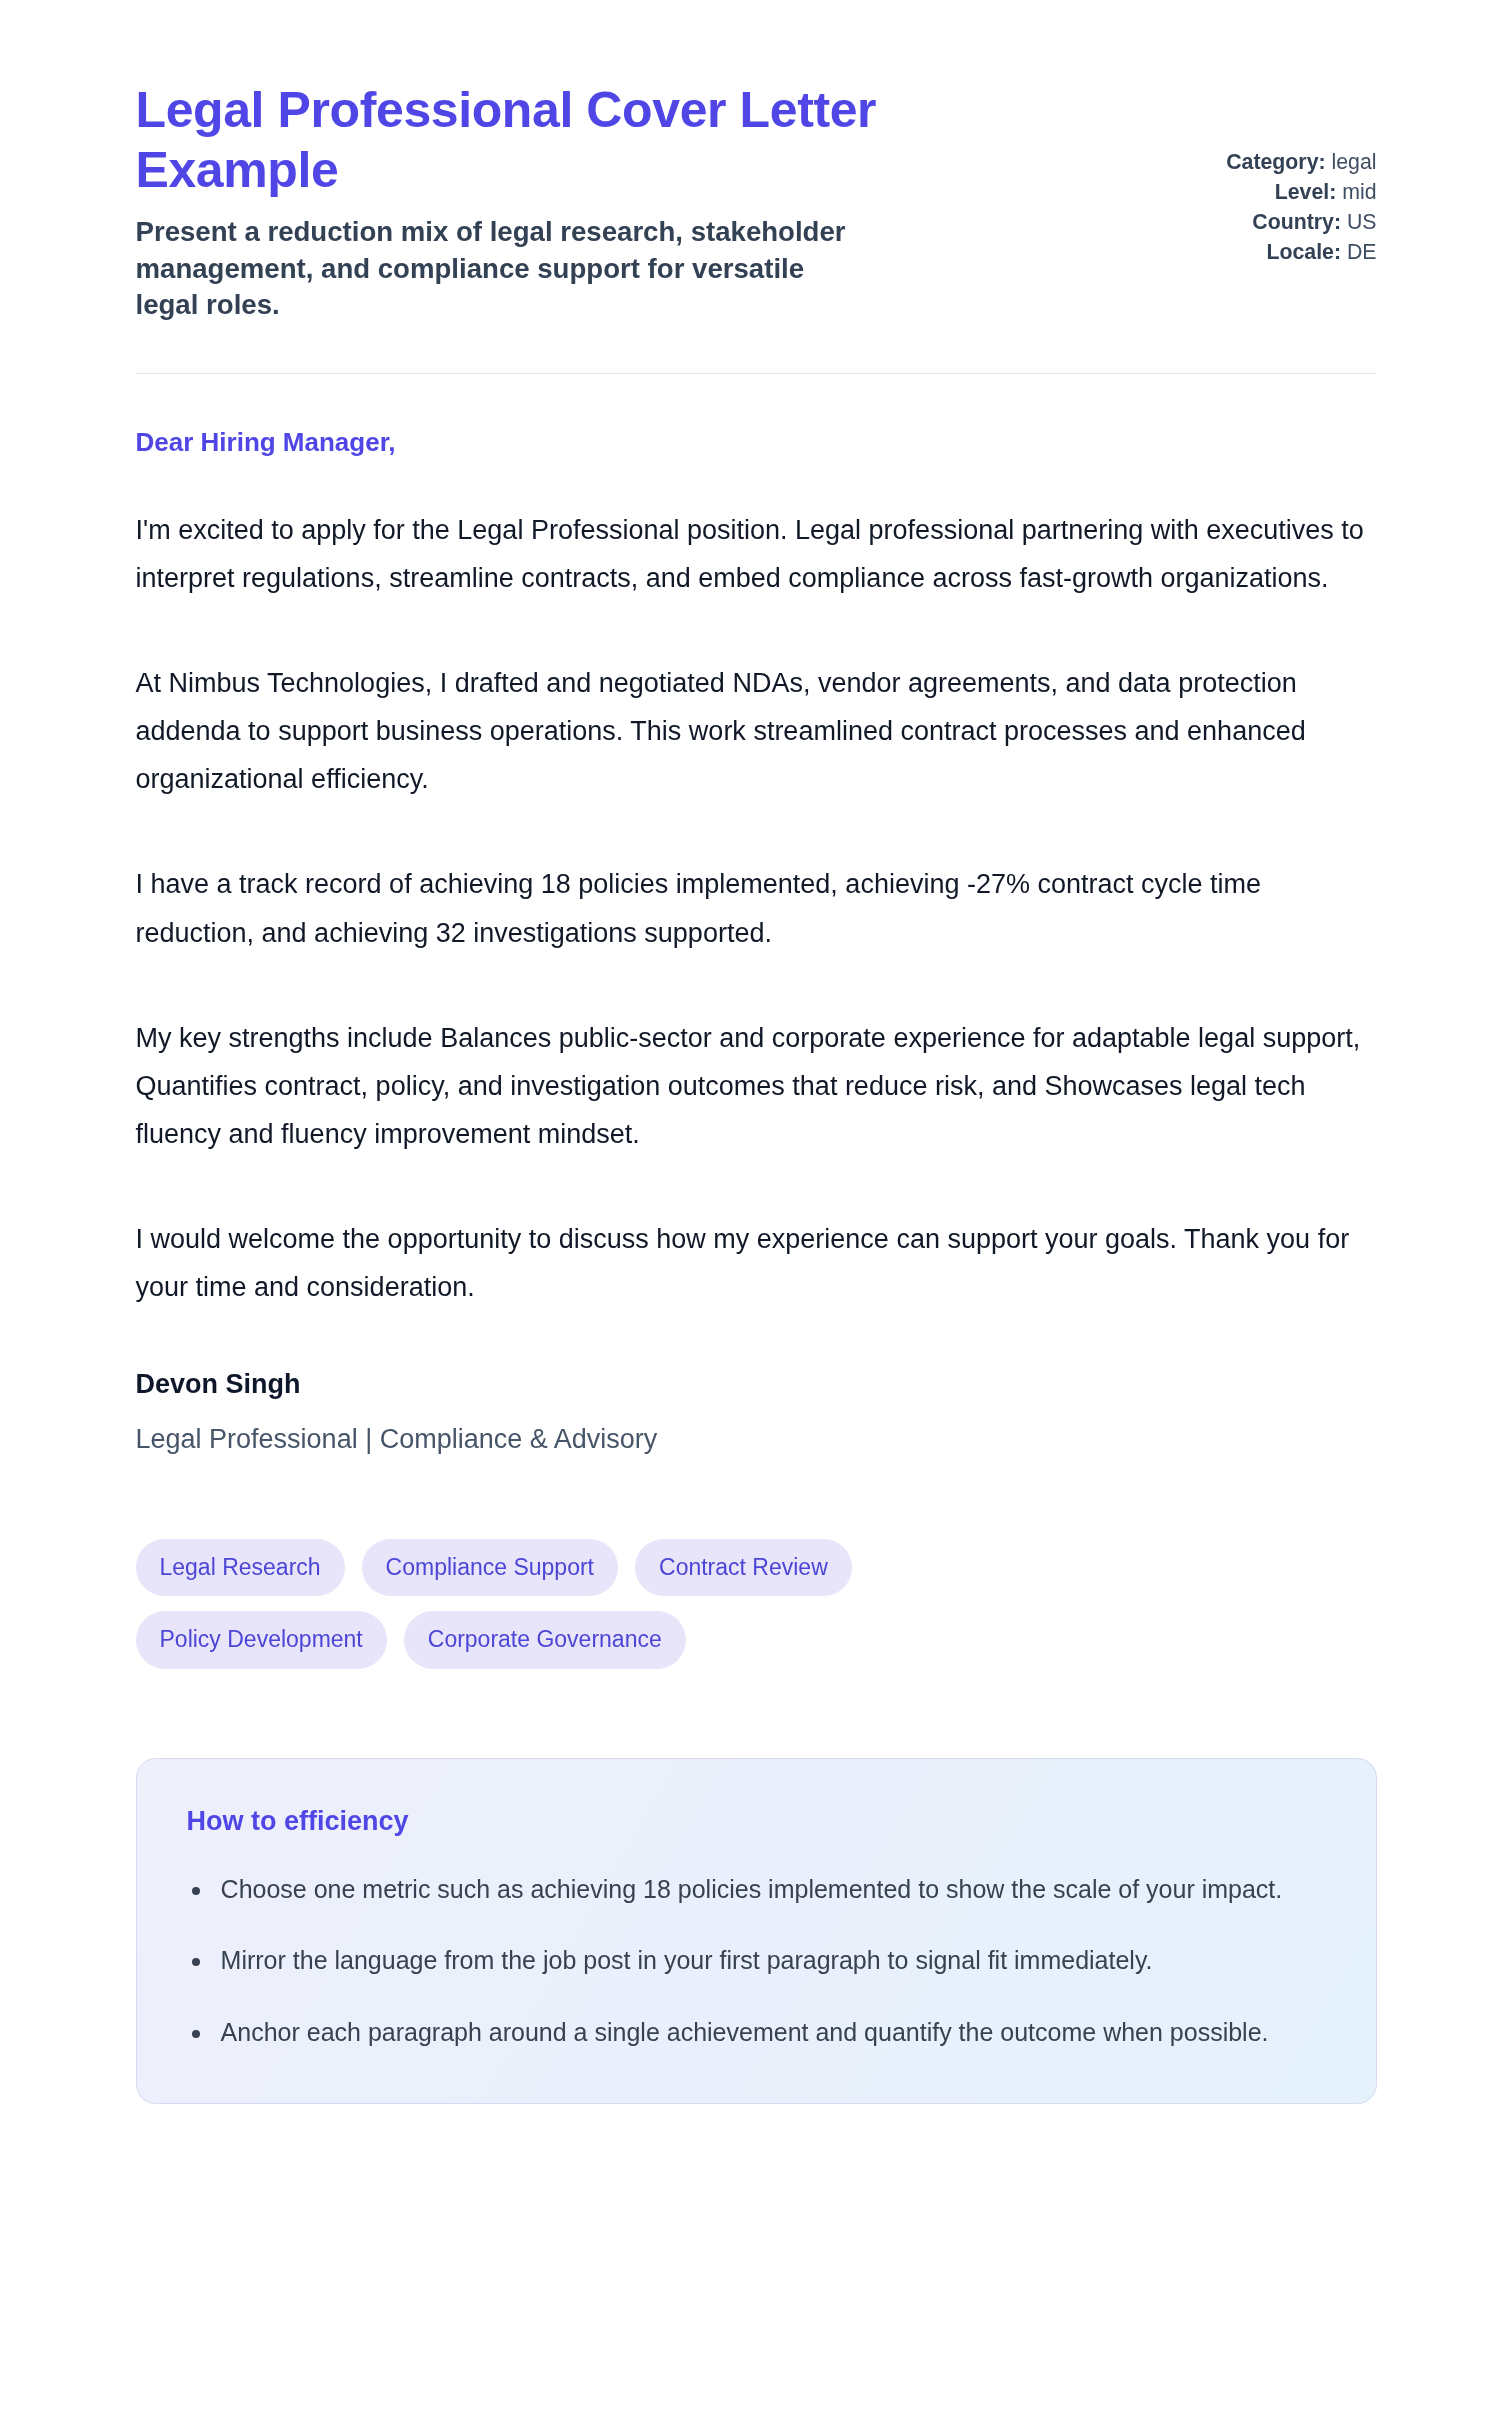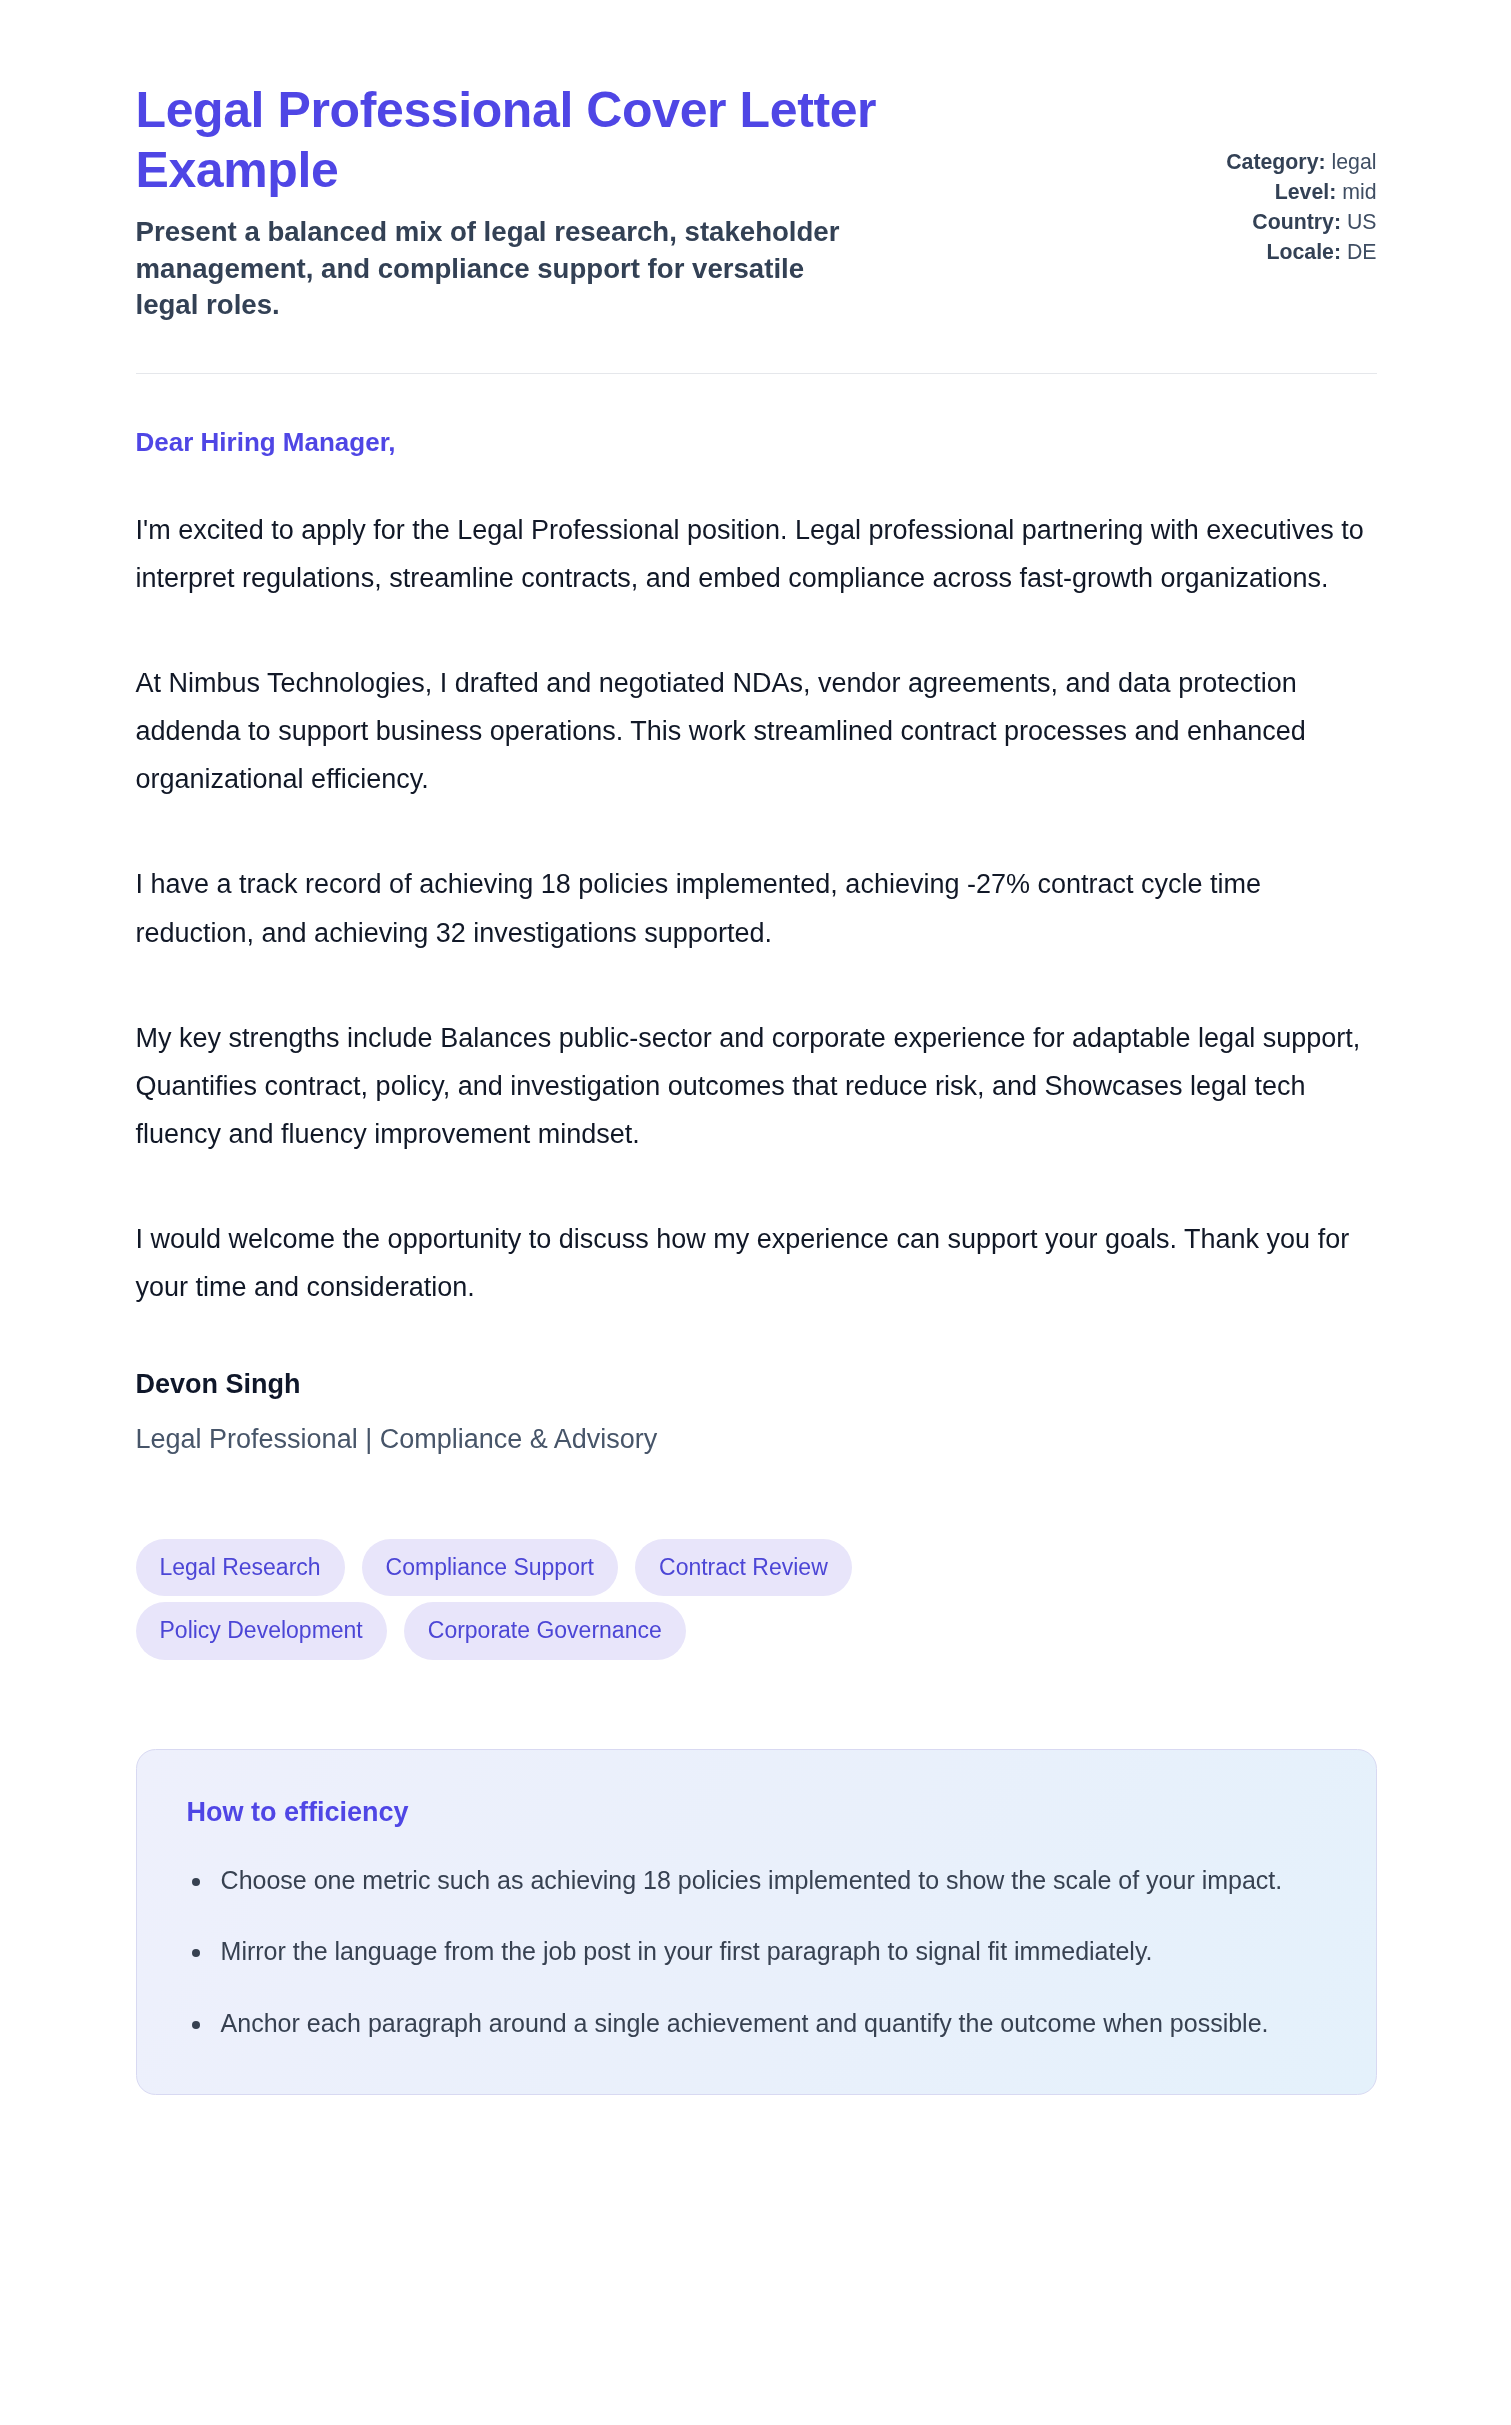--- a/index.html
+++ b/index.html
@@ -84,21 +84,21 @@
   
   .signature { margin-top: 50px; }
   .sig-name { font-size: 27px; font-weight: 700; color: #0f172a; line-height: 1.2; }
   .sig-role { margin-top: 21.3px; font-size: 27px; color: #475569; line-height: 1.3; }
 
   
   .tags {
     margin-top: 82px;
     display: flex;
     flex-wrap: wrap;
-    gap: 6px 17px;
+    gap: 15px 17px;
     max-width: 978px;
   }
   .tag-pill {
     display: inline-block;
     background: #e8e5fa;
     color: #4c46d6;
     font-size: 23px;
     line-height: 1.2;
     padding: 15px 24px;
     border-radius: 8891px;
@@ -138,21 +138,21 @@
 </style>
 </head>
 <body>
 
 <div class="page">
   <div class="container">
 
     <div class="header">
       <div class="title-block">
         <h1 class="page-title">Legal Professional Cover Letter Example</h1>
-        <div class="page-subtitle">Present a balanced mix of legal research, stakeholder management, and compliance support for versatile legal roles.</div>
+        <div class="page-subtitle">Present a reduction mix of legal research, stakeholder management, and compliance support for versatile legal roles.</div>
       </div>
       <div class="meta-block">
         <div class="meta-row">
           <span class="meta-label">Category:</span>
           <span class="meta-value">legal</span>
         </div>
         <div class="meta-row">
           <span class="meta-label">Level:</span>
           <span class="meta-value">mid</span>
         </div>

